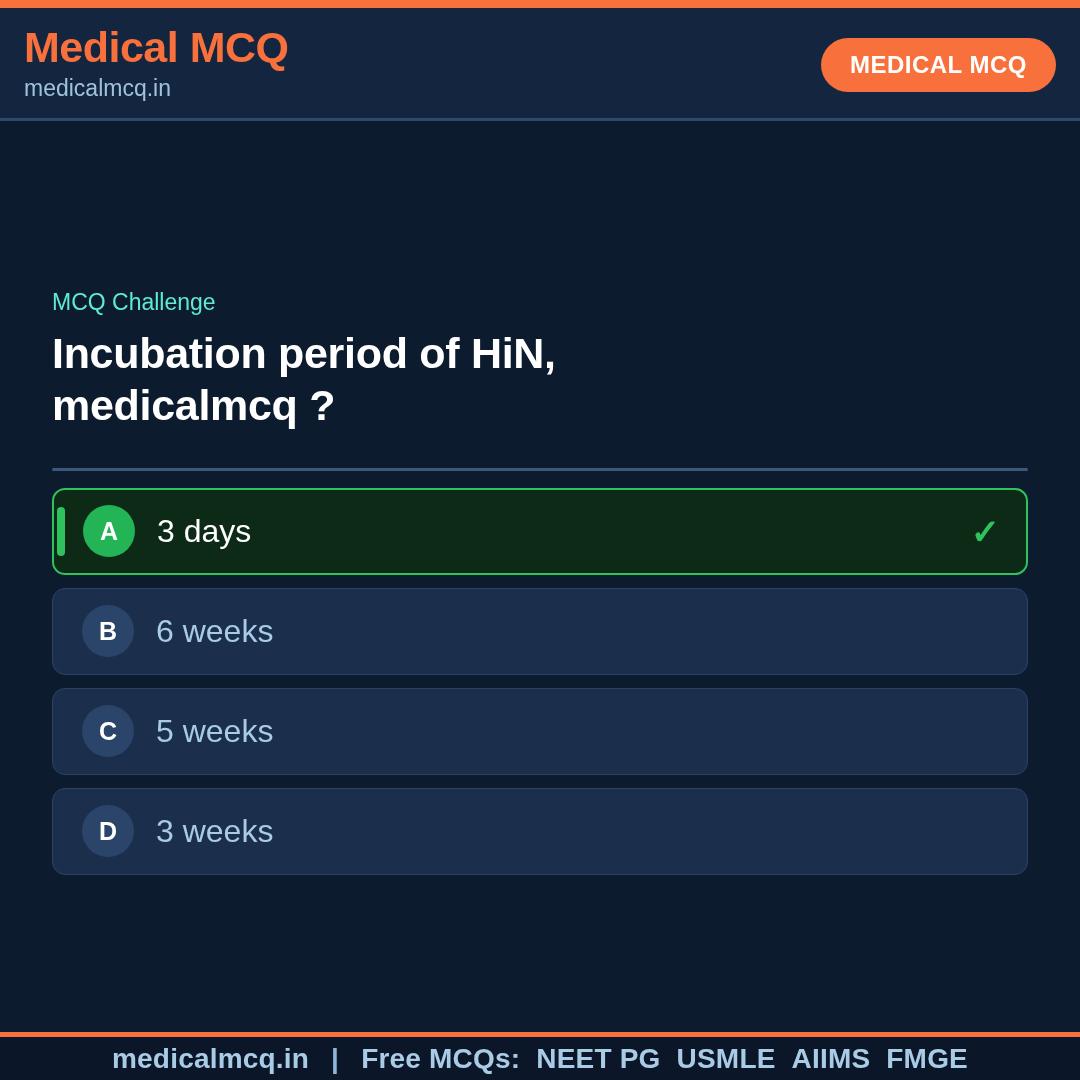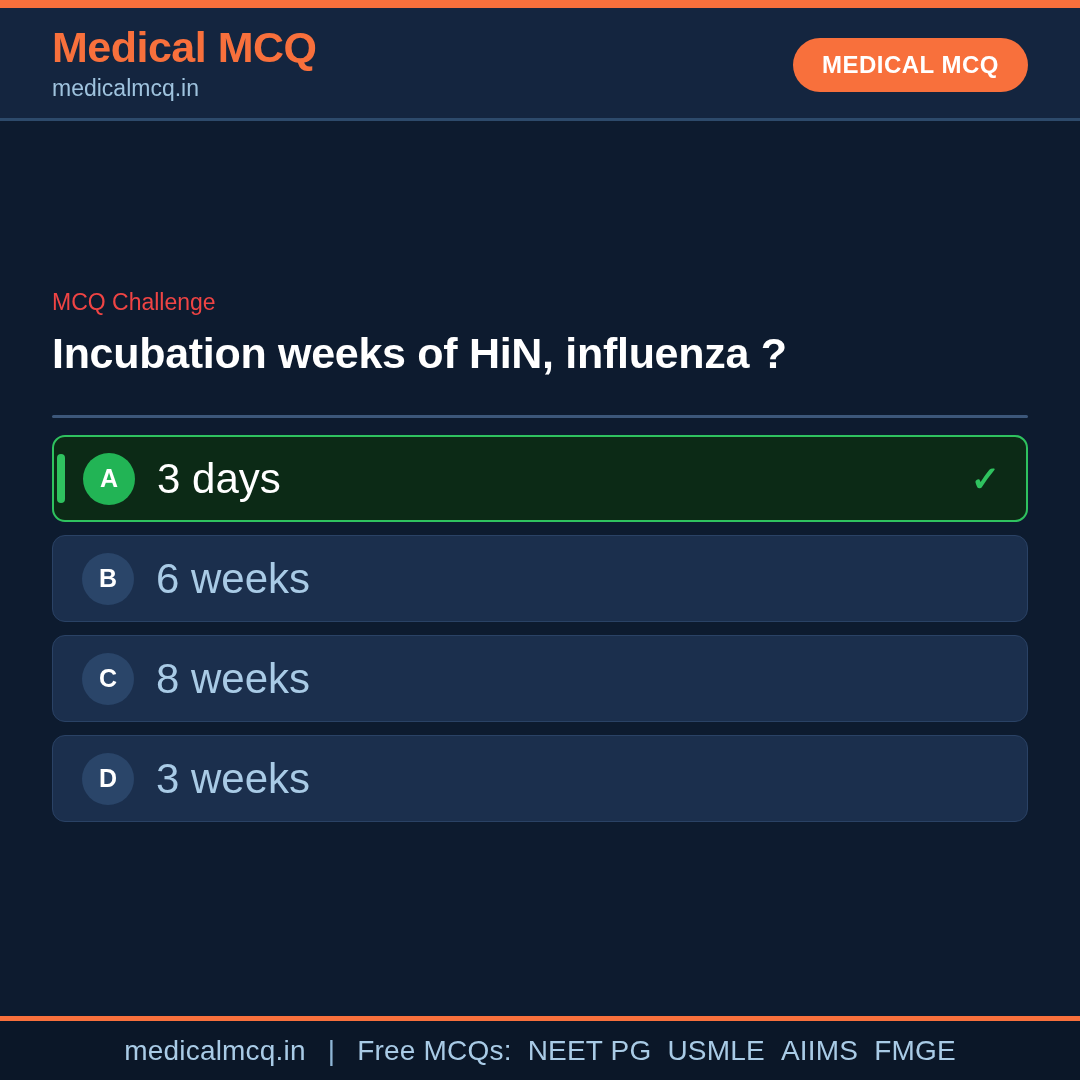--- a/index.html
+++ b/index.html
@@ -39,21 +39,21 @@
   .header {
     flex: 0 0 auto;
     height: 113px;
     background: #14253f;
     border-bottom: 3px solid #2b4straight;
     border-bottom: 3px solid #2b4straight;
     position: relative;
     display: flex;
     align-items: center;
     justify-content: space-between;
-    padding: 0 52px;
+    padding: 0 24px;
   }
   .header::after {
     content: "";
     position: absolute;
     left: 0; right: 0; bottom: 0;
     height: 3px;
     background: #2d4a6b;
   }
 
   .brand { display: flex; flex-direction: column; justify-content: center; }
@@ -89,21 +89,21 @@
     display: flex;
     flex-direction: column;
     justify-content: flex-start;
     position: relative;
   }
 
   .q-block { margin-top: 168px; }
 
   .eyebrow {
     font-size: 23px;
-    color: #ef4444;
+    color: #5eead4;
     line-height: 1.2;
     margin-bottom: 10px;
   }
 
   .q-title {
     font-size: 43px;
     font-weight: bold;
     color: #ffffff;
     line-height: 1.22;
     max-width: 760px;
@@ -157,43 +157,44 @@
     font-size: 25px;
     font-weight: bold;
     display: flex;
     align-items: center;
     justify-content: center;
     margin-right: 22px;
   }
   .option.correct .opt-letter { background: #22b455; }
 
   .opt-text {
-    font-size: 42px;
+    font-size: 32px;
     color: #a9cbe6;
     line-height: 1;
   }
   .option.correct .opt-text { color: #ffffff; }
 
   .opt-check {
     margin-left: auto;
     color: #2fc25f;
     font-size: 35px;
     line-height: 1;
     font-weight: bold;
   }
 
   
   .footer {
     flex: 0 0 auto;
-    height: 64px;
+    height: 48px;
     background: #0b1728;
     border-top: 5px solid #f8703c;
     display: flex;
     align-items: center;
     justify-content: center;
+    font-weight: bold;
   }
   .footer-text {
     font-size: 28px;
     color: #a9cbe6;
     letter-spacing: 0.2px;
     white-space: nowrap;
   }
   .footer-sep { padding: 0 14px; color: #8fb6d6; }
   .footer-exams span { padding-left: 8px; }
 </style>
@@ -208,42 +209,42 @@
     <div class="brand">
       <div class="brand-title">Medical MCQ</div>
       <div class="brand-sub">medicalmcq.in</div>
     </div>
     <div class="badge">MEDICAL MCQ</div>
   </div>
 
   <div class="main">
     <div class="q-block">
       <div class="eyebrow">MCQ Challenge</div>
-      <div class="q-title">Incubation weeks of HiN, influenza ?</div>
+      <div class="q-title">Incubation period of HiN, medicalmcq ?</div>
     </div>
 
     <div class="divider"></div>
 
     <div class="options">
 
       <div class="option correct">
         <div class="accent-bar"></div>
         <div class="opt-letter">A</div>
         <div class="opt-text">3 days</div>
         <div class="opt-check">✓</div>
       </div>
 
       <div class="option">
         <div class="opt-letter">B</div>
         <div class="opt-text">6 weeks</div>
       </div>
 
       <div class="option">
         <div class="opt-letter">C</div>
-        <div class="opt-text">8 weeks</div>
+        <div class="opt-text">5 weeks</div>
       </div>
 
       <div class="option">
         <div class="opt-letter">D</div>
         <div class="opt-text">3 weeks</div>
       </div>
 
     </div>
   </div>
 

